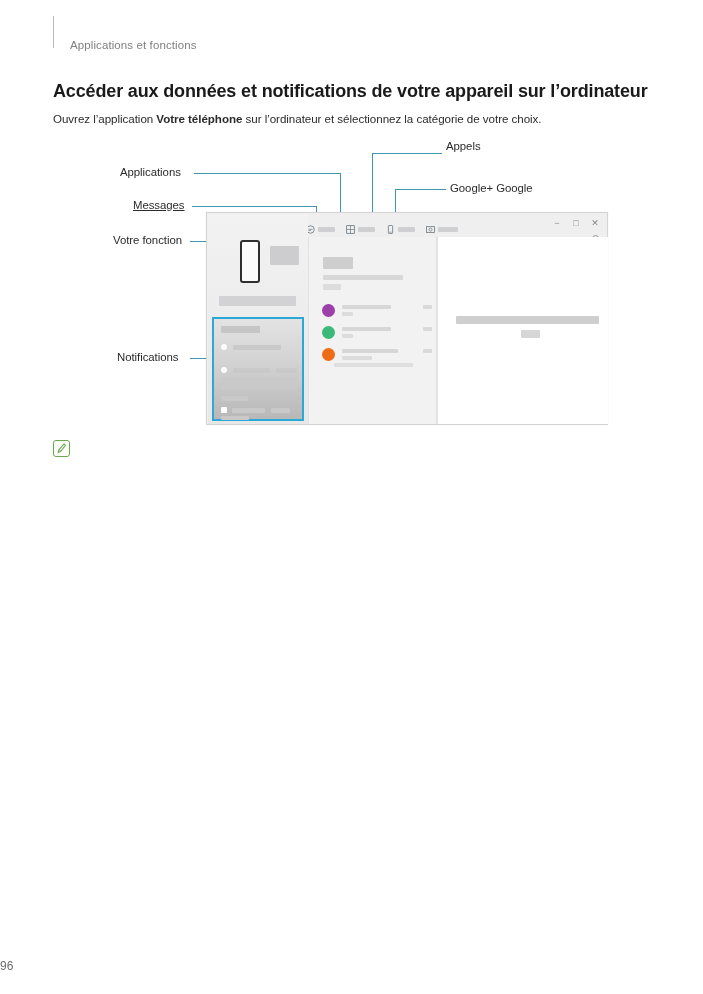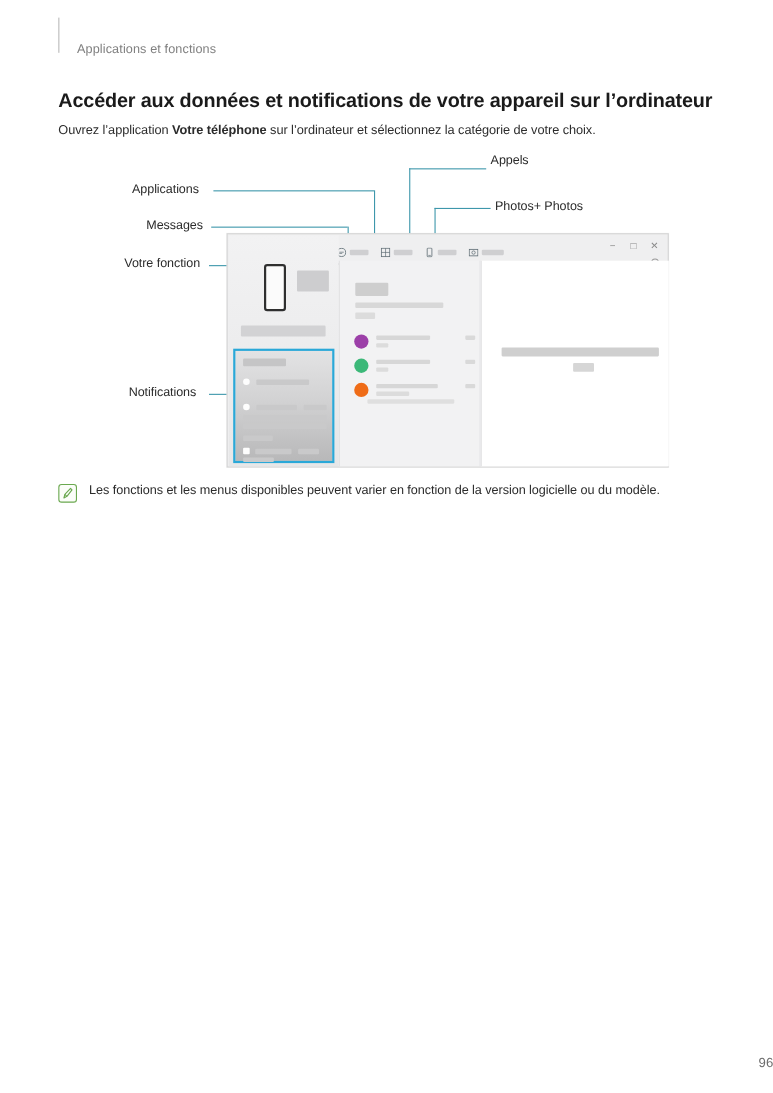--- a/index.html
+++ b/index.html
@@ -72,21 +72,21 @@
 
   
   .callout {
     position: absolute;
     font-size: 11.4px;
     color: #2b2b2b;
     white-space: nowrap;
     letter-spacing: -.05px;
   }
   .c-applications { left: 120px; top: 26px; }
-  .c-messages     { left: 133px; top: 59px; }
+  .c-messages     { left: 133px; top: 59px; text-decoration: underline; }
   .c-device       { left: 113px; top: 94px; }
   .c-notifications{ left: 117px; top: 211px; }
   .c-appels       { left: 446px; top: 0; }
   .c-photos       { left: 450px; top: 42px; }
 
   
   .lead {
     position: absolute;
     background: #3e97ab;
   }
@@ -380,21 +380,21 @@
     color: #2b2b2b;
     letter-spacing: -.05px;
   }
 
   
   .page-number {
     position: absolute;
     left: 0;
     top: 959px;
     width: 703px;
-    text-align: right;
+    text-align: left;
     font-size: 12px;
     color: #6c6c6c;
   }
 </style>
 </head>
 <body>
 
 <div class="running-header">
   <div class="header-rule"></div>
   <div class="header-text">Applications et fonctions</div>
@@ -404,21 +404,21 @@
 
 <div class="intro"><span>Ouvrez l’application </span><b>Votre téléphone</b><span> sur l’ordinateur et sélectionnez la catégorie de votre choix.</span></div>
 
 <div class="figure">
 
   <div class="callout c-applications">Applications</div>
   <div class="callout c-messages">Messages</div>
   <div class="callout c-device">Votre fonction</div>
   <div class="callout c-notifications">Notifications</div>
   <div class="callout c-appels">Appels</div>
-  <div class="callout c-photos">Photos+ Photos</div>
+  <div class="callout c-photos">Google+ Google</div>
 
   <div class="lead h" style="left:194px; top:33px; width:146px;"></div>
   <div class="lead v" style="left:340px; top:33px; height:53px;"></div>
 
   <div class="lead h" style="left:192px; top:66px; width:124px;"></div>
   <div class="lead v" style="left:316px; top:66px; height:20px;"></div>
 
   <div class="lead h" style="left:190px; top:101px; width:29px;"></div>
 
   <div class="lead h" style="left:190px; top:218px; width:27px;"></div>
@@ -539,16 +539,15 @@
   </div>
 </div>
 
 <div class="note">
   <div class="note-icon">
     <svg viewBox="0 0 16 16" width="15" height="15" style="position:absolute;left:0;top:0;">
       <path d="M10.8 3.1 L5.3 9.1 L4.4 12.4 L7.3 10.9 L12.2 4.6 Z" fill="none" stroke="#6aa84f" stroke-width="1.1" stroke-linejoin="round"></path>
       <path d="M5.3 9.1 L7.3 10.9" stroke="#6aa84f" stroke-width="1"></path>
     </svg>
   </div>
-  <div class="note-text">Les fonctions et les menus disponibles peuvent varier en fonction de la version logicielle ou du modèle.</div>
 </div>
 
 <div class="page-number">96</div>
 
 </body></html>

